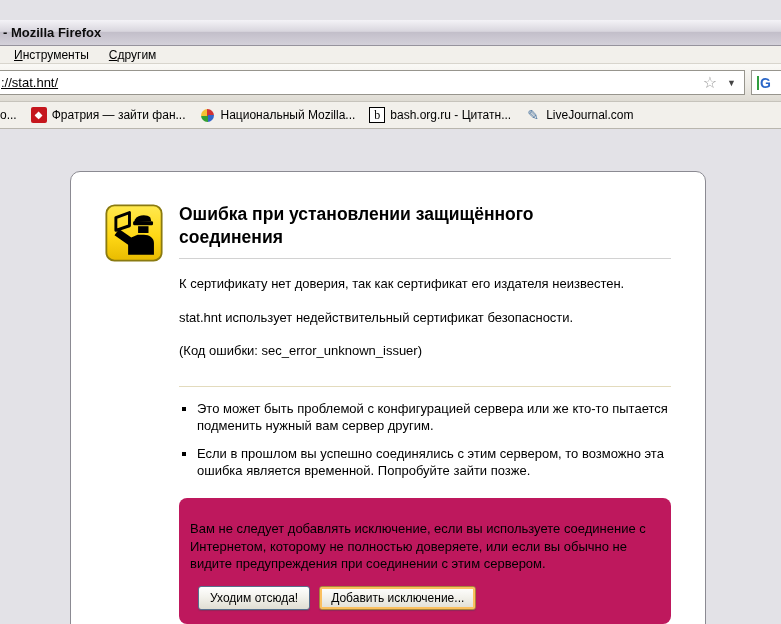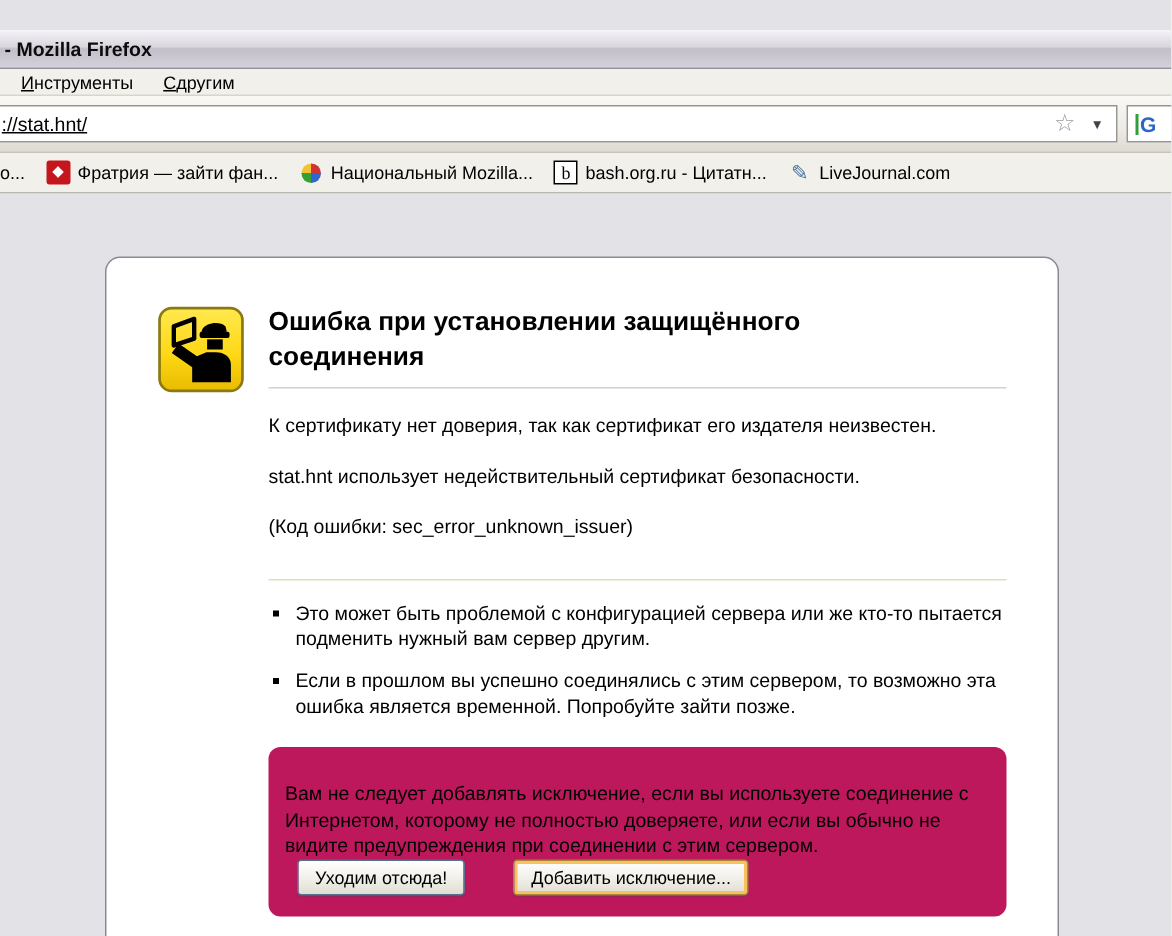--- a/index.html
+++ b/index.html
@@ -85,21 +85,21 @@
   hr.light { border:0; border-top:1px solid #d2d2d2; margin:9px 0 0; }
   .err-p { font-size:13px; line-height:1.35; margin-top:16px; }
   hr.tan { border:0; border-top:1px solid #e3dbbd; margin:26px 0 13px; }
   ul.err-list { margin:0 0 0 4px; padding-left:14px; font-size:13px; line-height:1.35; }
   ul.err-list li { list-style-type:square; margin-bottom:10px; }
 
   .note {
     margin-top:18px; background:#be185d; border-radius:8px;
     padding:22px 12px 14px 11px; font-size:13px; line-height:1.35;
   }
-  .btn-row { display:flex; gap:32px; padding-left:8px; }
+  .btn-row { margin-top:13px; display:flex; gap:9px; padding-left:8px; }
   button.xp {
     font-family:"Liberation Sans", sans-serif; font-size:12px; color:#000;
     padding:4px 11px; border-radius:3px; cursor:default;
     background:linear-gradient(#ffffff, #f3f2ec 45%, #e0ded3 100%);
     border:1px solid #57708e; box-shadow:0 1px 1px rgba(60,70,90,.35);
   }
   button.xp.focused {
     border-color:#a8853c;
     box-shadow:inset 0 0 0 2px #fbc05e, 0 1px 1px rgba(60,70,90,.35);
   }

